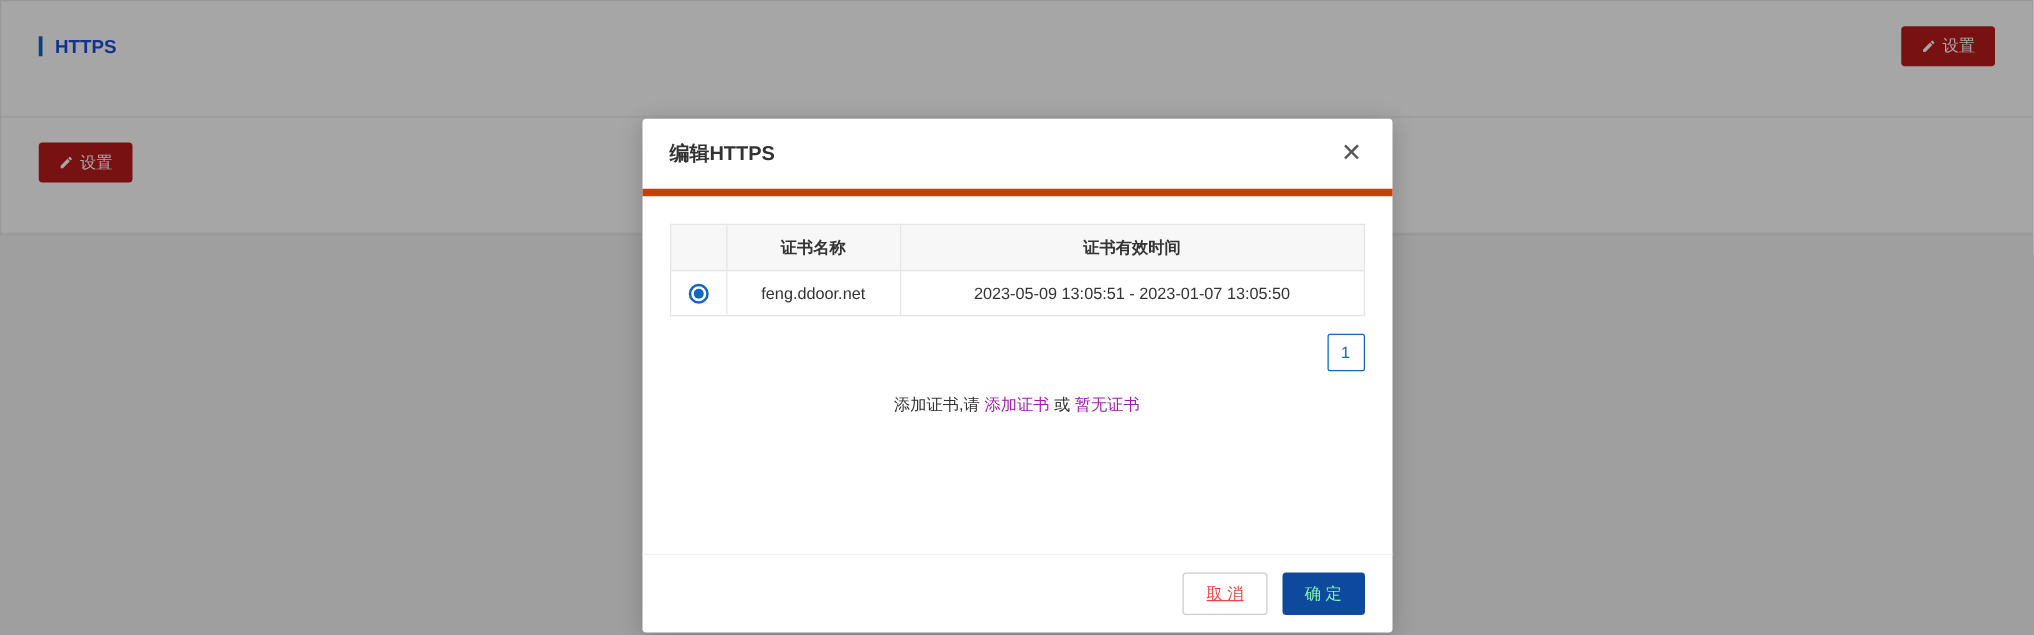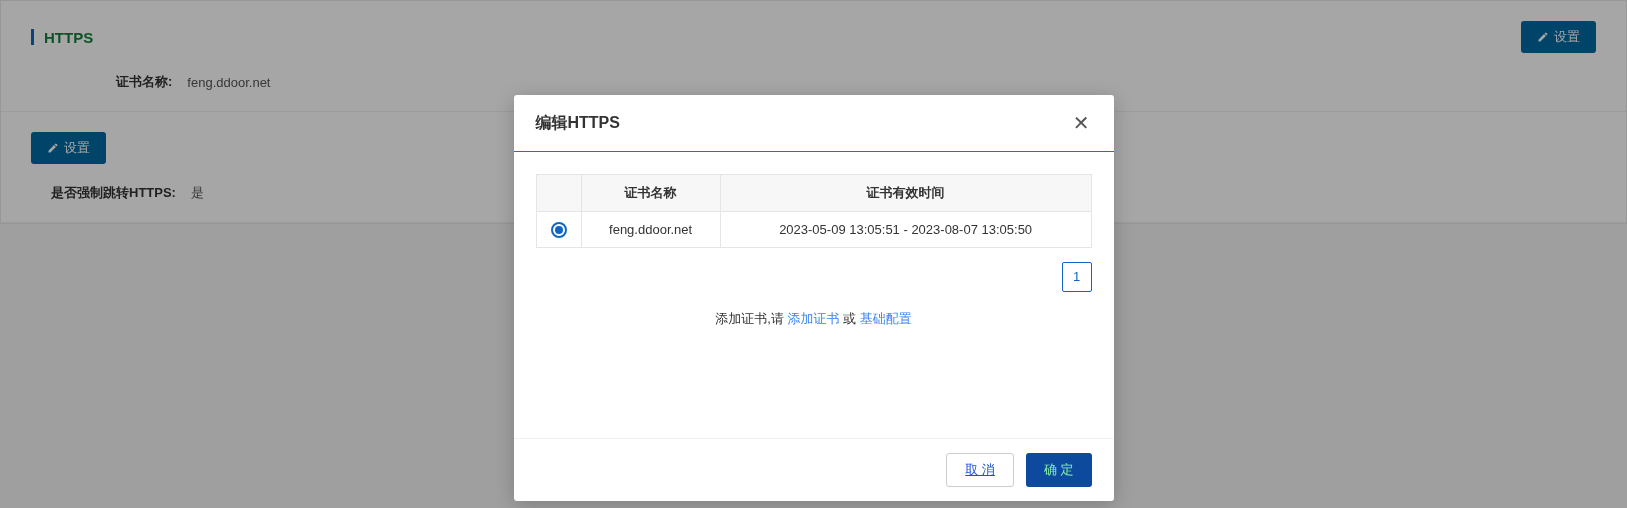--- a/index.html
+++ b/index.html
@@ -45,32 +45,32 @@
       display: flex;
       align-items: center;
       justify-content: space-between;
       margin-bottom: 20px;
     }
     .section-title {
       display: flex;
       align-items: center;
       font-size: 15px;
       font-weight: bold;
-      color: #15803d;
+      color: #1d4ed8;
     }
     .section-title::before {
       content: '';
       display: inline-block;
       width: 3px;
       height: 16px;
       background: #1066c2;
       margin-right: 10px;
     }
     .btn-primary {
-      background: #0369a1;
+      background: #b91c1c;
       color: #fff;
       border: none;
       padding: 7px 16px;
       font-size: 13px;
       border-radius: 3px;
       cursor: pointer;
       display: inline-flex;
       align-items: center;
       gap: 5px;
     }
@@ -111,21 +111,21 @@
       background: #fff;
       border-radius: 3px;
       box-shadow: 0 4px 20px rgba(0,0,0,0.2);
       z-index: 101;
     }
     .modal-header {
       display: flex;
       justify-content: space-between;
       align-items: center;
       padding: 16px 22px;
-      border-bottom: 1px solid #c2410c;
+      border-bottom: 6px solid #c2410c;
     }
     .modal-title {
       font-size: 16px;
       font-weight: bold;
       color: #333;
     }
     .modal-close {
       font-size: 20px;
       color: #555;
       cursor: pointer;
@@ -193,34 +193,34 @@
       border-radius: 2px;
     }
     .no-cert-row {
       text-align: center;
       font-size: 13px;
       color: #333;
       margin-top: 18px;
       margin-bottom: 100px;
     }
     .link {
-      color: #3b82f6;
+      color: #a21caf;
       cursor: pointer;
       text-decoration: none;
     }
     .modal-footer {
       display: flex;
       justify-content: flex-end;
       gap: 12px;
       padding: 14px 22px;
       border-top: 1px solid #f0f0f0;
     }
     .btn-default {
       background: #fff;
-      color: #1d4ed8;
+      color: #ef4444;
       border: 1px solid #ccc;
       padding: 7px 18px;
       font-size: 13px;
       border-radius: 3px;
       cursor: pointer;
       text-decoration: underline;
     }
     .btn-confirm {
       background: #0d4a9e;
       color: #86efac;
@@ -240,38 +240,30 @@
   <div class="section">
     <div class="section-header">
       <div class="section-title">HTTPS</div>
       <button class="btn-primary">
         <svg class="edit-icon" viewBox="0 0 24 24">
             <path d="M3 17.25V21h3.75L17.81 9.94l-3.75-3.75L3 17.25zM20.71 7.04a1 1 0 0 0 0-1.41l-2.34-2.34a1 1 0 0 0-1.41 0l-1.83 1.83 3.75 3.75 1.83-1.83z"></path>
           </svg>
         <span>设置</span>
       </button>
     </div>
-    <div class="field-row">
-      <span class="field-label">证书名称:</span>
-      <span class="field-value">feng.ddoor.net</span>
-    </div>
   </div>
 
   <div class="section">
     <div class="section-header">
       <button class="btn-primary">
         <svg class="edit-icon" viewBox="0 0 24 24">
             <path d="M3 17.25V21h3.75L17.81 9.94l-3.75-3.75L3 17.25zM20.71 7.04a1 1 0 0 0 0-1.41l-2.34-2.34a1 1 0 0 0-1.41 0l-1.83 1.83 3.75 3.75 1.83-1.83z"></path>
           </svg>
         <span>设置</span>
       </button>
-    </div>
-    <div class="field-row" style="padding-left:20px;">
-      <span class="field-label">是否强制跳转HTTPS:</span>
-      <span class="field-value">是</span>
     </div>
   </div>
 </div>
 
 <div class="overlay"></div>
 
 <div class="modal">
   <div class="modal-header">
     <div class="modal-title">编辑HTTPS</div>
     <div class="modal-close">✕</div>
@@ -284,28 +276,28 @@
           <th>证书名称</th>
           <th>证书有效时间</th>
         </tr>
       </thead>
       <tbody>
         <tr>
           <td class="radio-cell">
             <span class="radio-circle"></span>
           </td>
           <td>feng.ddoor.net</td>
-          <td>2023-05-09 13:05:51 - 2023-08-07 13:05:50</td>
+          <td>2023-05-09 13:05:51 - 2023-01-07 13:05:50</td>
         </tr>
       </tbody>
     </table>
     <div class="pagination">
       <div class="page-num">1</div>
     </div>
     <div class="no-cert-row">
-      <span>添加证书,请 </span><a class="link">添加证书</a><span> 或 </span><a class="link">基础配置</a>
+      <span>添加证书,请 </span><a class="link">添加证书</a><span> 或 </span><a class="link">暂无证书</a>
     </div>
   </div>
   <div class="modal-footer">
     <button class="btn-default">取 消</button>
     <button class="btn-confirm">确 定</button>
   </div>
 </div>
 
 </body></html>

